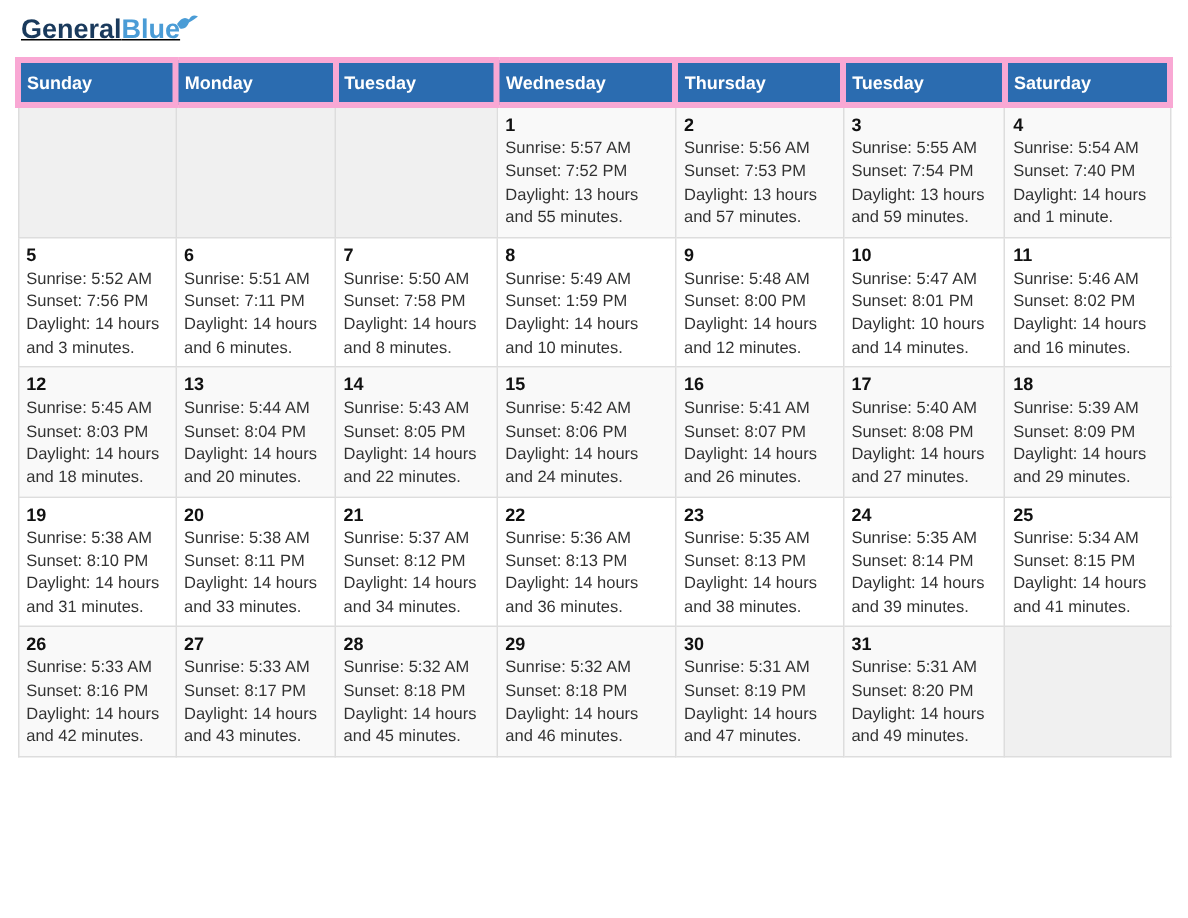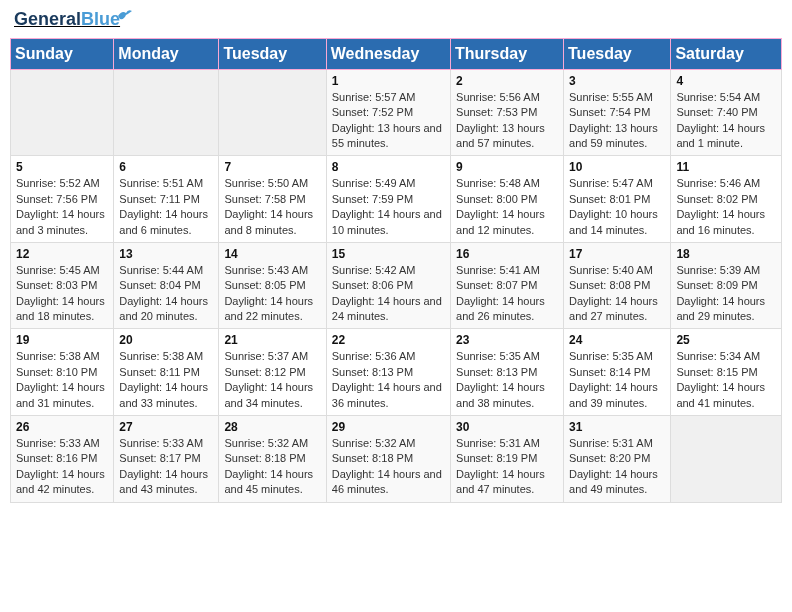--- a/index.html
+++ b/index.html
@@ -50,22 +50,22 @@
       font-size: 11px;
     }
     .calendar thead tr {
       background: #2b6cb0;
       color: #fff;
     }
     .calendar thead th {
       padding: 6px 4px;
       text-align: left;
       font-weight: bold;
-      font-size: 16px;
-      border: 1px solid #f9a8d4;
+      font-size: 12px;
+      border: 4px solid #f9a8d4;
     }
     .calendar tbody tr {
       vertical-align: top;
     }
     .calendar tbody td {
       border: 1px solid #ddd;
       padding: 4px 5px;
       min-height: 80px;
       vertical-align: top;
       background: #fff;
@@ -176,21 +176,21 @@
         <div class="day-info">
           <span>Sunrise: 5:50 AM</span><br>
           <span>Sunset: 7:58 PM</span><br>
           <span>Daylight: 14 hours and 8 minutes.</span>
         </div>
       </td>
         <td>
         <div class="day-num">8</div>
         <div class="day-info">
           <span>Sunrise: 5:49 AM</span><br>
-          <span>Sunset: 7:59 PM</span><br>
+          <span>Sunset: 1:59 PM</span><br>
           <span>Daylight: 14 hours and 10 minutes.</span>
         </div>
       </td>
         <td>
         <div class="day-num">9</div>
         <div class="day-info">
           <span>Sunrise: 5:48 AM</span><br>
           <span>Sunset: 8:00 PM</span><br>
           <span>Daylight: 14 hours and 12 minutes.</span>
         </div>

